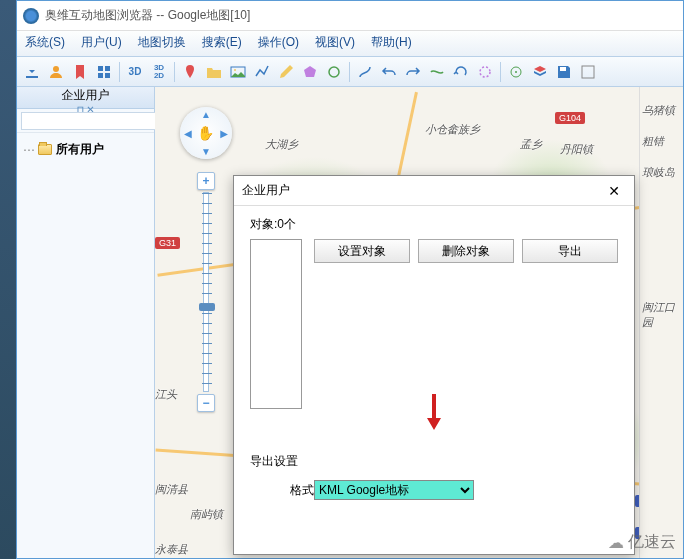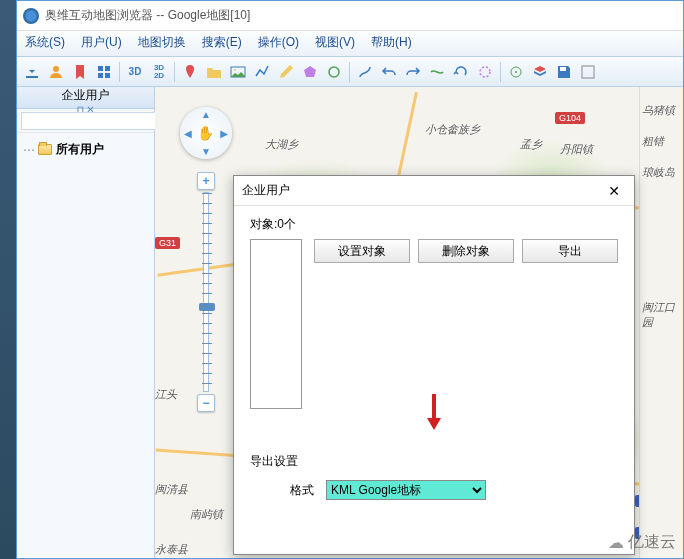--- a/index.html
+++ b/index.html
@@ -58,21 +58,21 @@
 .dlg-body { padding:10px 16px; }
 .obj-label { margin-bottom:6px; }
 .obj-row { display:flex; gap:12px; }
 .obj-list { width:240px; height:170px; border:1px solid #999; background:#fff; }
 .obj-btns { display:flex; gap:8px; }
 .obj-btns button { width:96px; height:24px; background:linear-gradient(#fdfdfd,#e8e8e8); border:1px solid #aaa; }
 .arrow-down { position:absolute; left:190px; top:218px; }
 .arrow-down svg { width:20px; height:36px; }
 .settings-group { margin-top:44px; }
 .settings-title { margin-bottom:10px; }
-.setting-row { display:flex; align-items:center; gap:12px; margin-bottom:8px; padding-left:24px; }
+.setting-row { display:flex; align-items:center; gap:0; margin-bottom:8px; padding-left:24px; }
 .setting-row label { width:40px; text-align:right; }
 .setting-row select { width:160px; height:20px; border:1px solid #888; background:#5eead4; font-size:12px; }
 .setting-row input[type=checkbox] { width:13px; height:13px; margin-left:44px; }
 .watermark { position:absolute; right:8px; bottom:6px; display:flex; align-items:center; gap:4px; opacity:.85; }
 .watermark .wm-icon { font-size:16px; color:#888; }
 .watermark .wm-text { font-size:16px; color:#666; font-weight:500; }
 .right-strip { position:absolute; right:0; top:86px; width:44px; height:calc(100% - 86px); background:#f5f3ed; border-left:1px solid #ddd; }
 .right-strip .map-label { position:relative; display:block; margin:16px 2px; }
 </style>
 </head>

